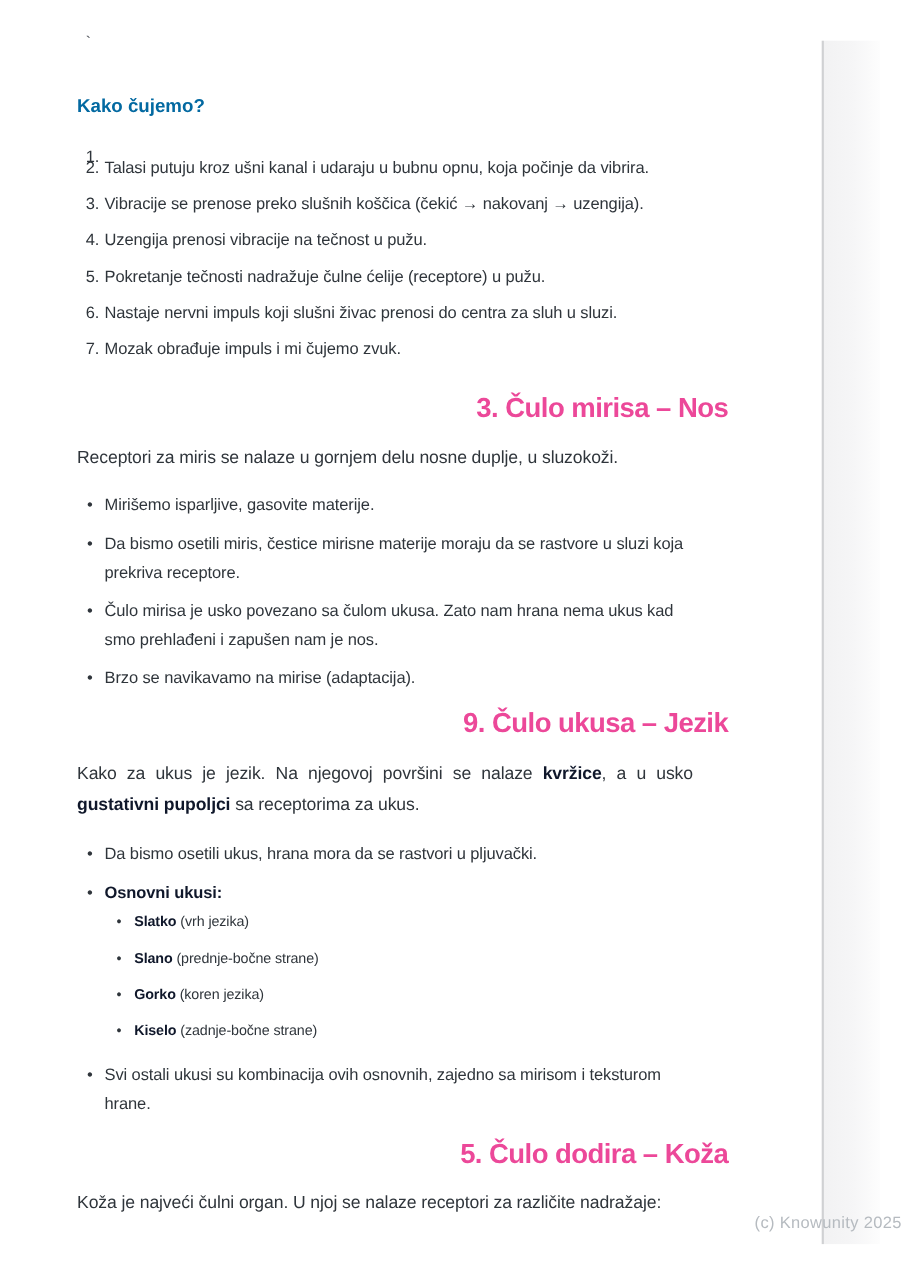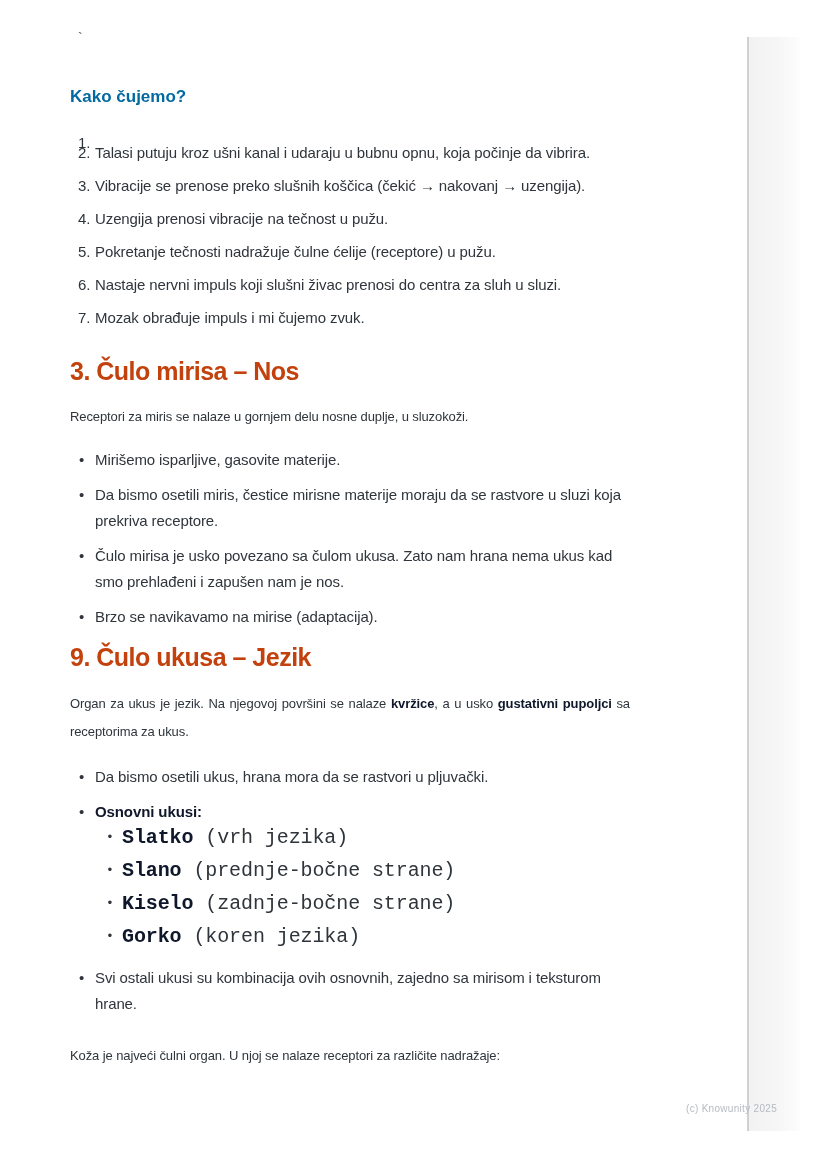--- a/index.html
+++ b/index.html
@@ -26,21 +26,21 @@
     width: 51px;
     height: 1094px;
     background: linear-gradient(to right, #f2f2f3 0%, #f6f6f7 55%, #fdfdfd 100%);
     border-left: 2px solid #d0d1d3;
     z-index: 1;
   }
   .watermark {
     position: absolute;
     left: 686px;
     top: 1103px;
-    font-size: 10px;
+    font-size: 15px;
     letter-spacing: 0.3px;
     color: #b6bbc0;
     z-index: 2;
     white-space: nowrap;
   }
   .content {
     position: absolute;
     left: 70px;
     top: 0;
     width: 592px;
@@ -66,29 +66,30 @@
     font-size: 15px;
     letter-spacing: -0.1px;
     line-height: 23px;
     white-space: nowrap;
   }
   .steps .marker { position: absolute; left: 8px; }
   .muted-heading {
     font-size: 25px;
     line-height: 29px;
     font-weight: 700;
-    color: #c2410c;
+    color: #ec4899;
     letter-spacing: -0.5px;
     margin: 0;
+    text-align: right;
   }
   .h-smell { margin-top: 18px; }
   .h-taste { margin-top: 4px; }
   .h-touch { margin-top: 9px; }
   .para {
-    font-size: 13px;
+    font-size: 16px;
     letter-spacing: -0.1px;
     line-height: 26px;
     margin: 18px 0 0 0;
   }
   .para-nowrap { white-space: nowrap; }
   .p-touch { margin-top: 17px; }
   .para-justify {
     width: 560px;
     text-align: justify;
     line-height: 28px;
@@ -117,23 +118,22 @@
   .nested {
     list-style: none;
     margin: 0 0 0 2px;
     padding: 0;
     overflow: hidden;
   }
   .nested li {
     position: relative;
     padding-left: 25px;
     margin-bottom: 7px;
-    font-size: 20px;
+    font-size: 13px;
     line-height: 26px;
-    font-family: Liberation Mono, monospace;
   }
   .nested li::before {
     content: "\2022";
     position: absolute;
     left: 9px;
     font-size: 13px;
   }
   .li-basic { margin-bottom: 8px !important; }
   b, .bold { font-weight: 700; color: #0f172a; }
 </style>
@@ -168,33 +168,34 @@
 
     <ul class="bullets">
       <li>Mirišemo isparljive, gasovite materije.</li>
       <li>Da bismo osetili miris, čestice mirisne materije moraju da se rastvore u sluzi koja prekriva receptore.</li>
       <li>Čulo mirisa je usko povezano sa čulom ukusa. Zato nam hrana nema ukus kad smo prehlađeni i zapušen nam je nos.</li>
       <li>Brzo se navikavamo na mirise (adaptacija).</li>
     </ul>
 
     <h2 class="muted-heading h-taste">9. Čulo ukusa – Jezik</h2>
 
-    <p class="para para-justify"><span>Organ za ukus je jezik. Na njegovoj površini se nalaze </span><b>kvržice</b><span>, a u usko </span><b>gustativni pupoljci</b><span> sa receptorima za ukus.</span></p>
+    <p class="para para-justify"><span>Kako za ukus je jezik. Na njegovoj površini se nalaze </span><b>kvržice</b><span>, a u usko </span><b>gustativni pupoljci</b><span> sa receptorima za ukus.</span></p>
 
     <ul class="bullets bullets-taste">
       <li>Da bismo osetili ukus, hrana mora da se rastvori u pljuvački.</li>
       <li class="li-basic">
         <b>Osnovni ukusi:</b>
         <ul class="nested">
           <li><b>Slatko</b><span> (vrh jezika)</span></li>
           <li><b>Slano</b><span> (prednje-bočne strane)</span></li>
+          <li><b>Gorko</b><span> (koren jezika)</span></li>
           <li><b>Kiselo</b><span> (zadnje-bočne strane)</span></li>
-          <li><b>Gorko</b><span> (koren jezika)</span></li>
         </ul>
       </li>
       <li>Svi ostali ukusi su kombinacija ovih osnovnih, zajedno sa mirisom i teksturom hrane.</li>
     </ul>
 
+    <h2 class="muted-heading h-touch">5. Čulo dodira – Koža</h2>
 
     <p class="para para-nowrap p-touch">Koža je najveći čulni organ. U njoj se nalaze receptori za različite nadražaje:</p>
 
   </div>
 </div>
 
 </body></html>

